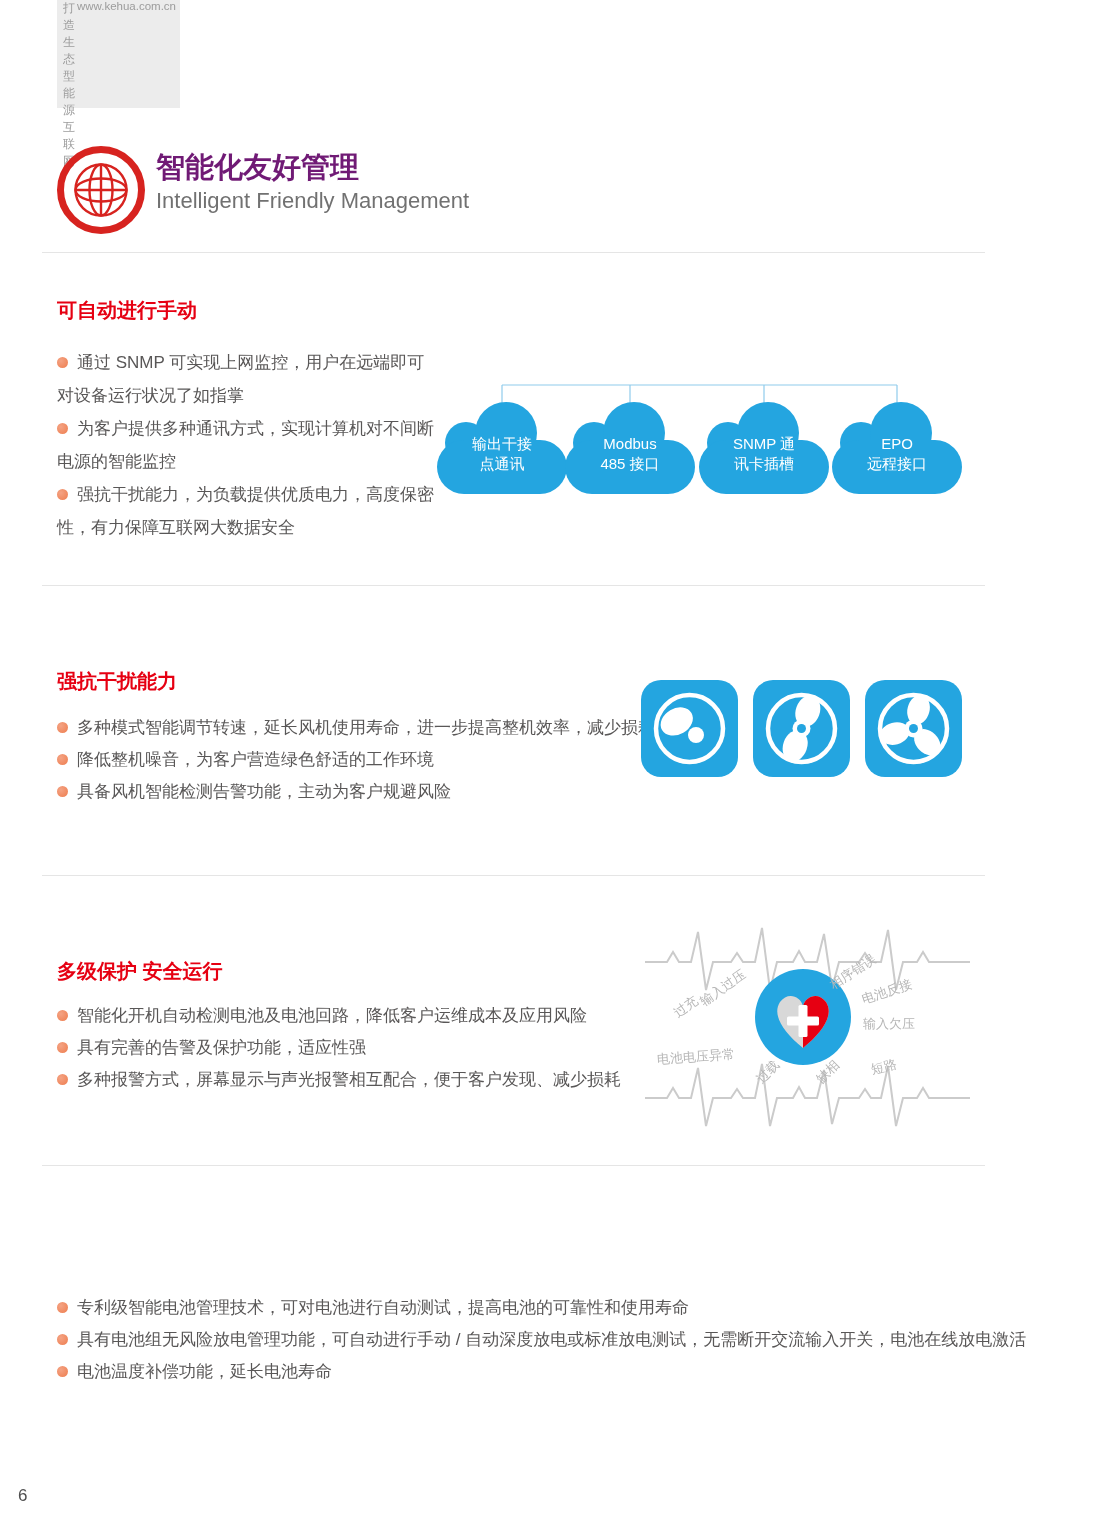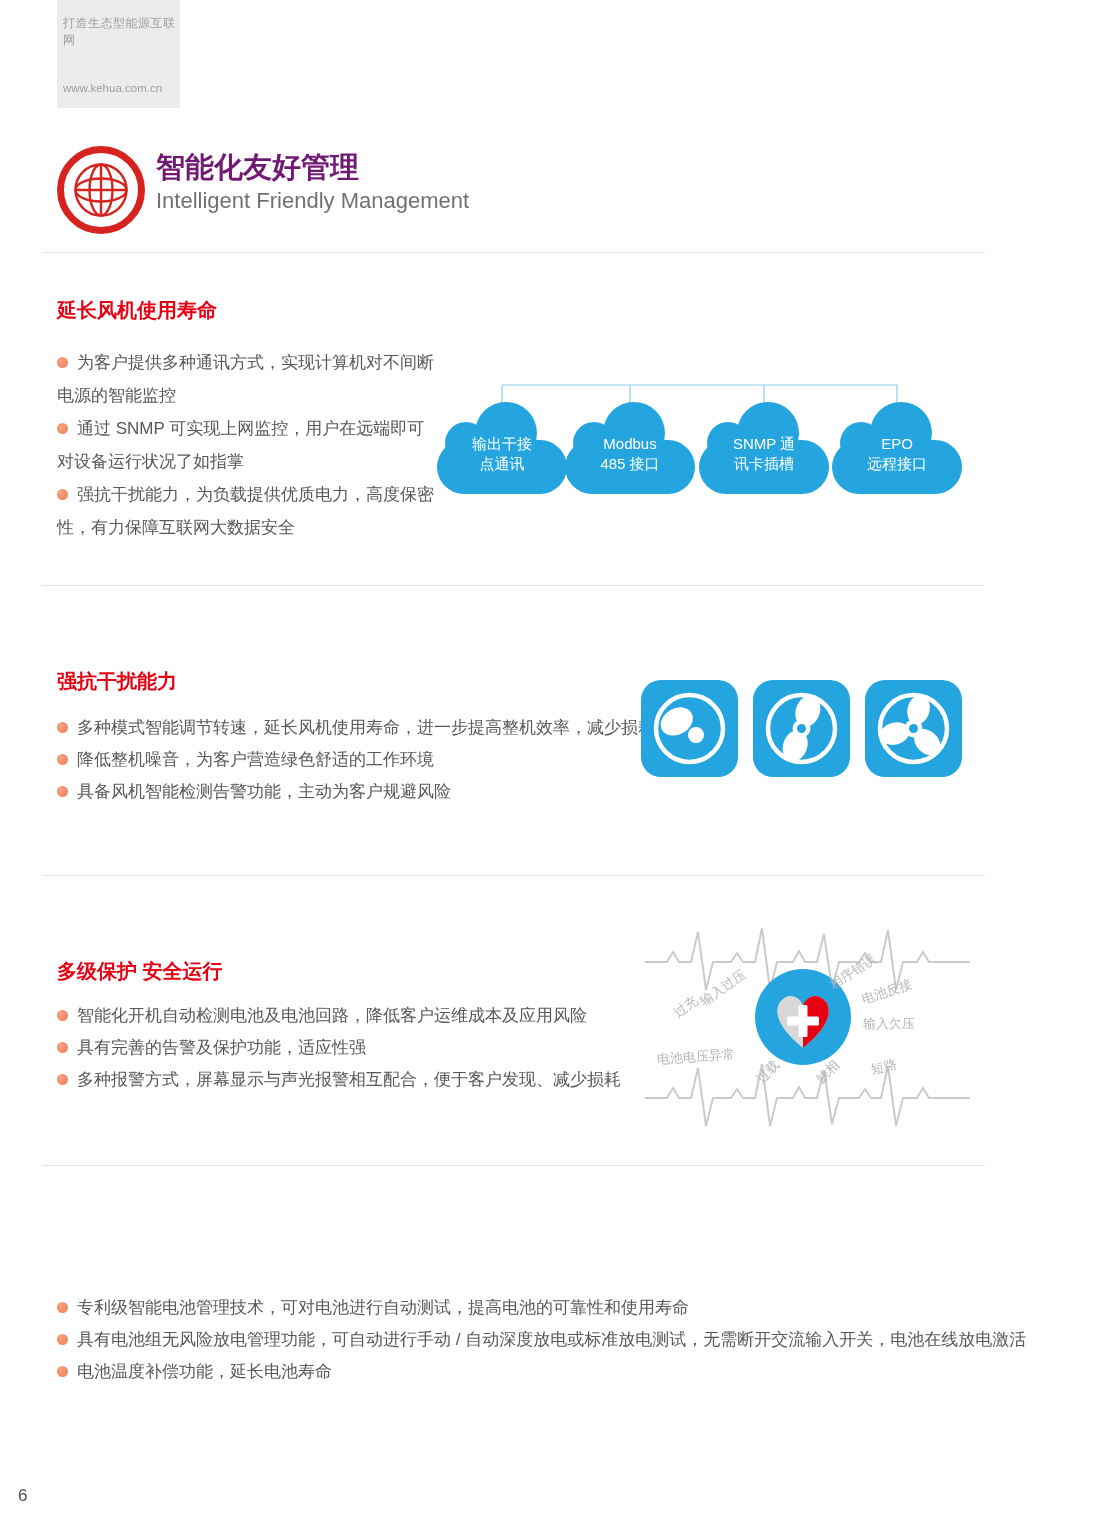--- a/index.html
+++ b/index.html
@@ -12,24 +12,24 @@
   }
   html,body{margin:0;padding:0;background:#ffffff;}
   .page{
     position:relative;width:1100px;height:1526px;background:#ffffff;
     font-family:"Liberation Sans","DejaVu Sans",sans-serif;overflow:hidden;
   }
   .abs{position:absolute;}
 
   
   .brand-box{left:57px;top:0;width:123px;height:108px;background:#ececec;
-    box-sizing:border-box;display:flex;flex-direction:column;justify-content:flex-end;
+    box-sizing:border-box;display:flex;justify-content:flex-end;
     padding:0 4px 14px 6px;color:#9c9c9c;}
   .brand-slogan{font-size:12px;margin-bottom:5px;letter-spacing:.5px;}
-  .brand-site{font-size:11.5px;margin-top:28px;}
+  .brand-site{font-size:11.5px;}
 
   
   .header-icon{left:57px;top:146px;width:88px;height:88px;border:7px solid var(--icon-red);
     border-radius:50%;box-sizing:border-box;}
   .header-icon svg{display:block;}
   .title-zh{left:156px;top:148px;font-size:29px;font-weight:bold;color:#701a75;}
   .title-en{left:156px;top:188px;font-size:22px;color:#717171;}
 
   .divider{left:42px;width:943px;height:1px;background:#e5e5e5;}
   .d1{top:252px}.d2{top:585px}.d3{top:875px}.d4{top:1165px}
@@ -97,24 +97,24 @@
       <ellipse cx="37" cy="37" rx="25.5" ry="11.5"></ellipse>
       <line x1="11.5" y1="37" x2="62.5" y2="37"></line>
       <line x1="37" y1="11.5" x2="37" y2="62.5"></line>
     </svg>
   </div>
   <div class="abs title-zh">智能化友好管理</div>
   <div class="abs title-en">Intelligent Friendly Management</div>
 
   <div class="abs divider d1"></div>
 
-  <h2 class="sec-heading" id="h1">延长风机使用寿命</h2>
+  <h2 class="sec-heading" id="h1">可自动进行手动</h2>
   <div class="bullets" id="b1">
+    <p class="bullet"><span class="dot"></span><span>通过 SNMP 可实现上网监控，用户在远端即可对设备运行状况了如指掌</span></p>
     <p class="bullet"><span class="dot"></span><span>为客户提供多种通讯方式，实现计算机对不间断电源的智能监控</span></p>
-    <p class="bullet"><span class="dot"></span><span>通过 SNMP 可实现上网监控，用户在远端即可对设备运行状况了如指掌</span></p>
     <p class="bullet"><span class="dot"></span><span>强抗干扰能力，为负载提供优质电力，高度保密性，有力保障互联网大数据安全</span></p>
   </div>
 
   <div class="abs cloud-diagram">
     <svg class="connector" width="548" height="45" viewBox="0 0 548 45" stroke="#8fcbec" stroke-width="1.2">
       <line x1="65" y1="13" x2="460" y2="13"></line>
       <line x1="65" y1="13" x2="65" y2="38"></line>
       <line x1="193" y1="13" x2="193" y2="38"></line>
       <line x1="327" y1="13" x2="327" y2="38"></line>
       <line x1="460" y1="13" x2="460" y2="38"></line>

